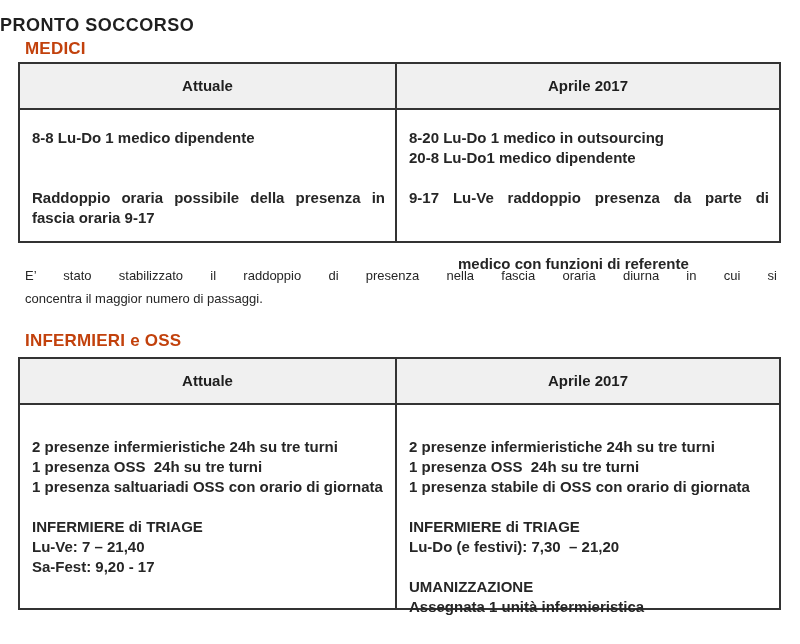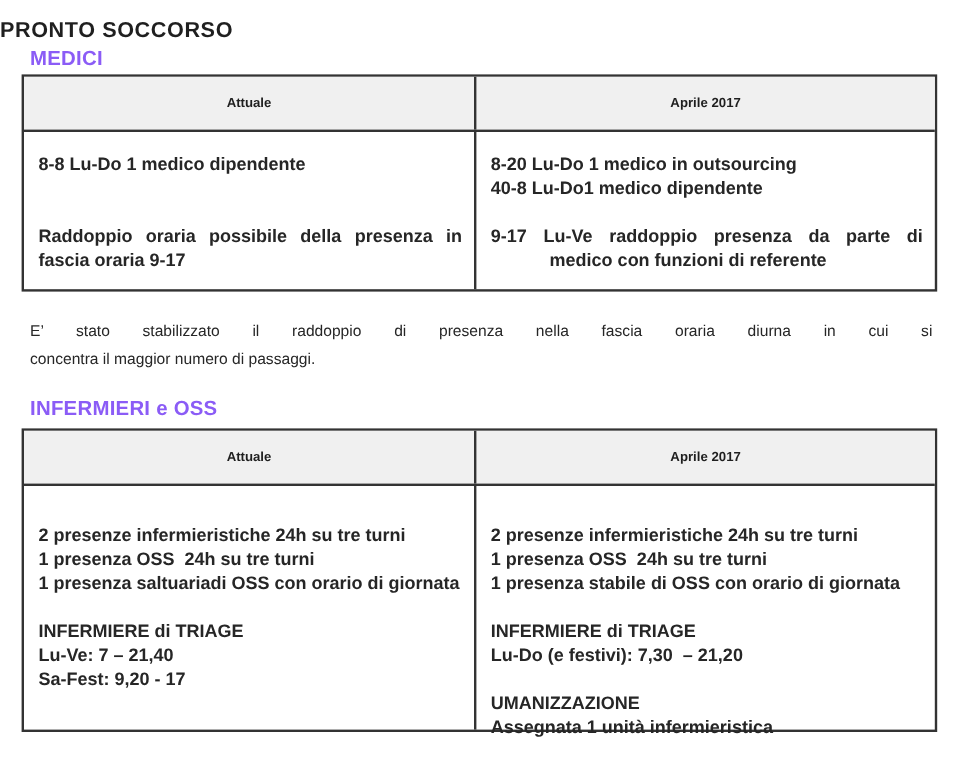--- a/index.html
+++ b/index.html
@@ -12,21 +12,21 @@
     overflow: hidden;
   }
   .doc-title {
     position: absolute; top: 15px; left: 0; width: 800px;
     margin: 0; text-align: left;
     font-size: 18px; font-weight: bold; letter-spacing: 0.5px;
     color: #1f1f1f;
   }
   .section-heading {
     position: absolute; left: 25px; margin: 0;
-    font-size: 17px; font-weight: bold; color: #8b5cf6;
+    font-size: 17px; font-weight: bold; color: #c2410c;
     letter-spacing: 0.2px;
   }
   #heading-medici { top: 39px; }
   #heading-infermieri { top: 331px; }
 
   .doc-table {
     position: absolute; left: 18px; width: 763px;
     border: 2px solid #333333;
     box-sizing: border-box;
     background: #ffffff;
@@ -34,21 +34,21 @@
   #table-medici { top: 62px; }
   #table-infermieri { top: 357px; }
 
   .thead {
     display: grid; grid-template-columns: 377px 1fr;
     background: #f0f0f0;
     border-bottom: 2px solid #333333;
   }
   .th {
     height: 44px; line-height: 44px;
-    text-align: center; font-weight: bold; font-size: 11px;
+    text-align: center; font-weight: bold; font-size: 15px;
     box-sizing: border-box; color: #1f1f1f;
   }
   .th.first { border-right: 2px solid #333333; }
 
   .tbody { display: grid; grid-template-columns: 377px 1fr; }
   .td {
     box-sizing: border-box;
     padding: 18px 10px 0 12px;
     font-weight: bold;
   }
@@ -59,21 +59,21 @@
   .line {
     min-height: 20px; line-height: 20px;
     font-size: 15px;
     white-space: pre-wrap;
   }
   .line.just {
     white-space: normal;
     text-align: justify;
     text-align-last: justify;
   }
-  .line.indent { padding-left: 49px; }
+  .line.indent { padding-left: 49px; margin-top: 46px; }
 
   .note {
     position: absolute; top: 264px; left: 25px; width: 752px;
     margin: 0; font-size: 17px;
   }
   .note .nline {
     display: block; line-height: 23px; font-size: 13px;
   }
   .note .nline.just {
     text-align: justify;
@@ -95,21 +95,21 @@
   <div class="tbody">
     <div class="td first">
       <div class="line">8-8 Lu-Do 1 medico dipendente</div>
       <div class="line"></div>
       <div class="line"></div>
       <div class="line just">Raddoppio oraria possibile della presenza in</div>
       <div class="line">fascia oraria 9-17</div>
     </div>
     <div class="td">
       <div class="line">8-20 Lu-Do 1 medico in outsourcing</div>
-      <div class="line">40-8 Lu-Do1 medico dipendente</div>
+      <div class="line">20-8 Lu-Do1 medico dipendente</div>
       <div class="line"></div>
       <div class="line just">9-17 Lu-Ve raddoppio presenza da parte di</div>
       <div class="line indent">medico con funzioni di referente</div>
     </div>
   </div>
 </div>
 
 <p class="note">
   <span class="nline just">E’ stato stabilizzato il raddoppio di presenza nella fascia oraria diurna in cui si</span>
   <span class="nline">concentra il maggior numero di passaggi.</span>

